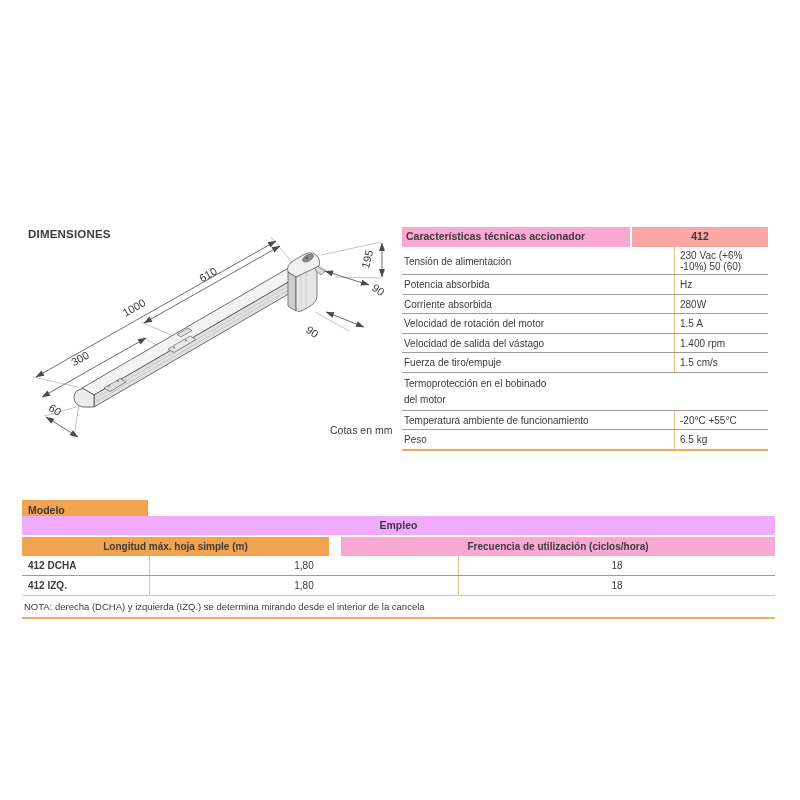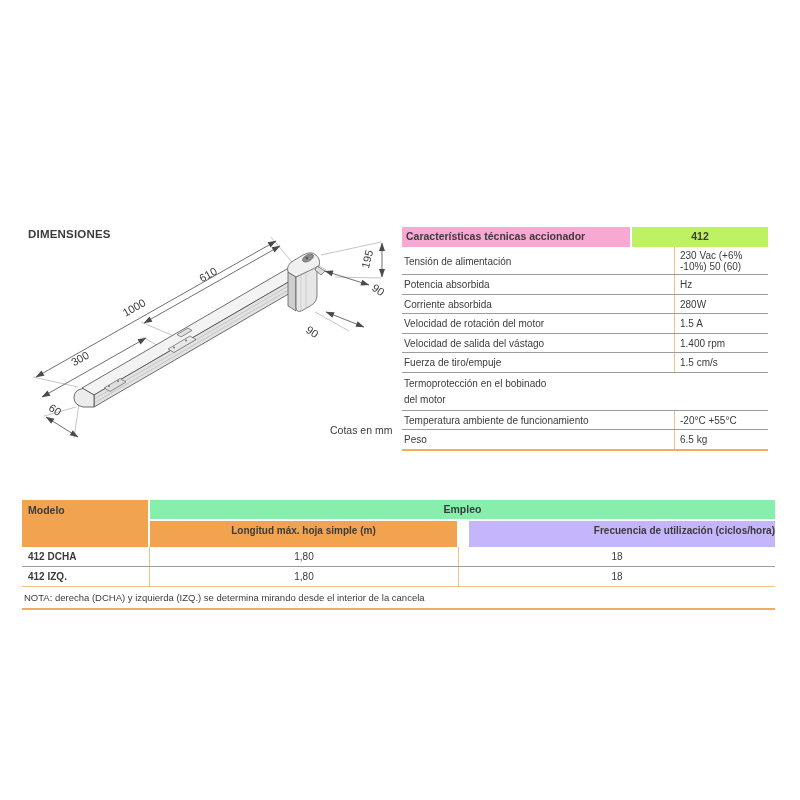--- a/index.html
+++ b/index.html
@@ -9,38 +9,38 @@
   
   .dim-title{position:absolute;left:28px;top:228px;font-size:11.5px;font-weight:bold;letter-spacing:.2px;}
   svg.drawing{position:absolute;left:20px;top:225px;}
   .cotas{position:absolute;left:330px;top:424px;font-size:10.5px;}
   .dimlabel{font-size:11px;fill:#3b3b3a;}
 
   
   .spec-table{position:absolute;left:402px;top:227px;width:366px;font-size:10px;line-height:1.1;}
   .spec-header{display:flex;height:20px;font-weight:bold;font-size:10.5px;}
   .spec-header .h-left{width:228px;background:#f9a8d4;display:flex;align-items:center;padding-left:4px;box-sizing:border-box;}
-  .spec-header .h-right{flex:1;background:#bef264;margin-left:2px;display:flex;align-items:center;justify-content:center;}
+  .spec-header .h-right{flex:1;background:#fca5a5;margin-left:2px;display:flex;align-items:center;justify-content:center;}
   .spec-body{border-bottom:2px solid #F0AC63;}
   .spec-row{display:flex;align-items:stretch;min-height:18.5px;gap:44px;}
   .spec-row + .spec-row{border-top:1px solid #9C9C9C;}
   .spec-row .c-label{width:228px;padding:3px 2px 2px 2px;box-sizing:border-box;display:flex;flex-direction:column;justify-content:center;}
   .spec-row .c-value{flex:1;border-left:1px solid #F0C186;padding:3px 2px 2px 5px;box-sizing:border-box;display:flex;flex-direction:column;justify-content:center;}
   .spec-row.double{min-height:37px;}
   .spec-row.double .c-label,.spec-row.double .c-value{justify-content:space-between;line-height:16px;}
 
   
   .usage-table{position:absolute;left:22px;top:500px;width:753px;font-size:10px;}
-  .u-head{display:flex;}
+  .u-head{display:flex;flex-direction:column;}
   .u-modelo{width:126px;background:#F2A34F;font-weight:bold;font-size:10.5px;padding:4px 0 0 6px;box-sizing:border-box;margin-right:2px;}
   .u-right{flex:1;display:flex;flex-direction:column;}
-  .u-empleo{height:19px;line-height:19px;background:#86efac;text-align:center;font-weight:bold;font-size:10.5px;}
-  .u-subrow{display:flex;margin-top:2px;height:26px;}
+  .u-empleo{height:19px;line-height:19px;background:#f0abfc;text-align:center;font-weight:bold;font-size:10.5px;}
+  .u-subrow{display:flex;margin-top:2px;height:19px;}
   .u-col2{width:307px;background:#F2A34F;text-align:center;font-weight:bold;line-height:19px;}
-  .u-col3{flex:1;margin-left:12px;background:#c4b5fd;text-align:right;font-weight:bold;line-height:19px;}
+  .u-col3{flex:1;margin-left:12px;background:#f9a8d4;text-align:center;font-weight:bold;line-height:19px;}
   .u-body{border-bottom:1px solid #F0C186;}
   .u-row{display:flex;height:19px;line-height:19px;}
   .u-row + .u-row{border-top:1px solid #9C9C9C;}
   .u-row .r-model{width:127px;font-weight:bold;padding-left:6px;box-sizing:border-box;}
   .u-row .r-len{width:309px;text-align:center;border-left:1px solid #F0C186;box-sizing:border-box;}
   .u-row .r-freq{flex:1;text-align:center;border-left:1px solid #F0C186;}
   .u-note{height:21px;line-height:21px;font-size:9.5px;border-bottom:2px solid #F0AC63;padding-left:2px;}
 </style>
 </head>
 <body>

